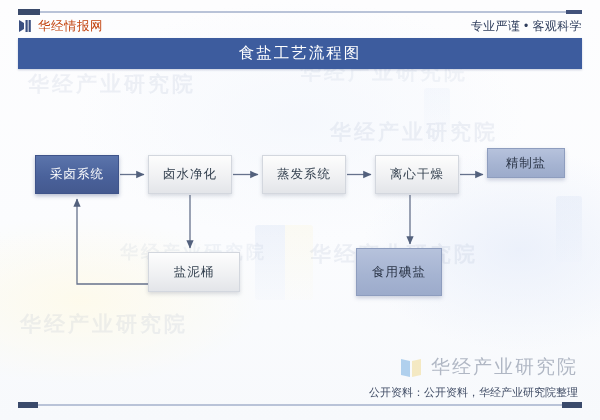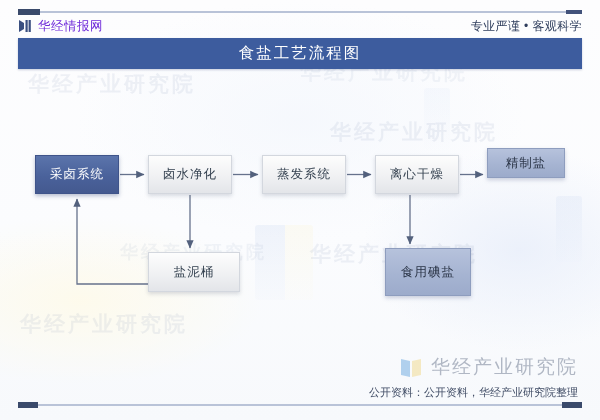--- a/index.html
+++ b/index.html
@@ -63,21 +63,21 @@
     gap: 6px;
   }
   .brand-mark {
     display: inline-block;
     width: 14px;
     height: 14px;
     line-height: 0;
   }
   .brand-name {
     font-size: 12.5px;
-    color: #6d28d9;
+    color: #c2410c;
     letter-spacing: 0.5px;
     white-space: nowrap;
   }
   .slogan {
     font-size: 12px;
     color: #2e3d5c;
     letter-spacing: 0.4px;
     white-space: nowrap;
   }
 
@@ -291,21 +291,21 @@
     <path d="M148,284 L77,284 L77,199"></path>
   </g>
 </svg>
 
 <div class="node node-primary" style="left:35px;  top:155px; width:84px; height:39px;">采卤系统</div>
 <div class="node node-plain" style="left:148px; top:155px; width:84px; height:39px;">卤水净化</div>
 <div class="node node-plain" style="left:262px; top:155px; width:84px; height:39px;">蒸发系统</div>
 <div class="node node-plain" style="left:375px; top:155px; width:84px; height:39px;">离心干燥</div>
 <div class="node node-accent" style="left:487px; top:148px; width:78px; height:30px;">精制盐</div>
 <div class="node node-plain" style="left:148px; top:252px; width:92px; height:40px;">盐泥桶</div>
-<div class="node node-accent" style="left:385px; top:248px; width:86px; height:48px;">食用碘盐</div>
+<div class="node node-accent" style="left:356px; top:248px; width:86px; height:48px;">食用碘盐</div>
 
 <div class="corner-logo">
   <span class="corner-logo-mark">
     <svg width="24" height="24" viewBox="0 0 24 24">
       <path d="M2 4 L11 6 L11 22 L2 20 Z" fill="#6aa8e0"></path>
       <path d="M13 6 L22 4 L22 20 L13 22 Z" fill="#f2d98a"></path>
     </svg>
   </span>
   <span class="corner-logo-text">华经产业研究院</span>
 </div>

